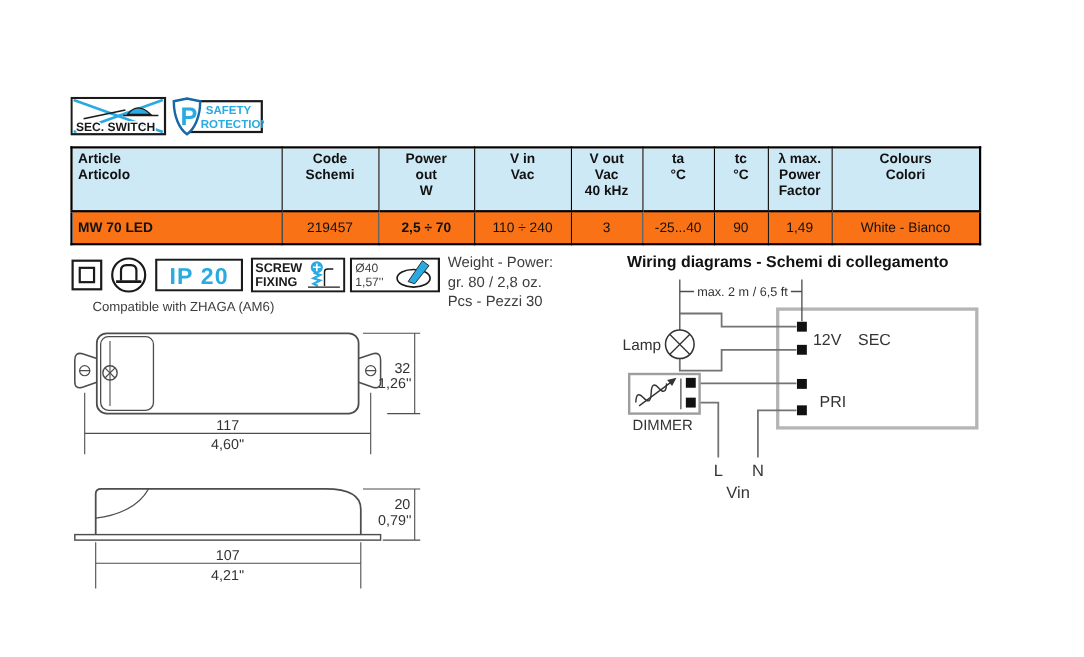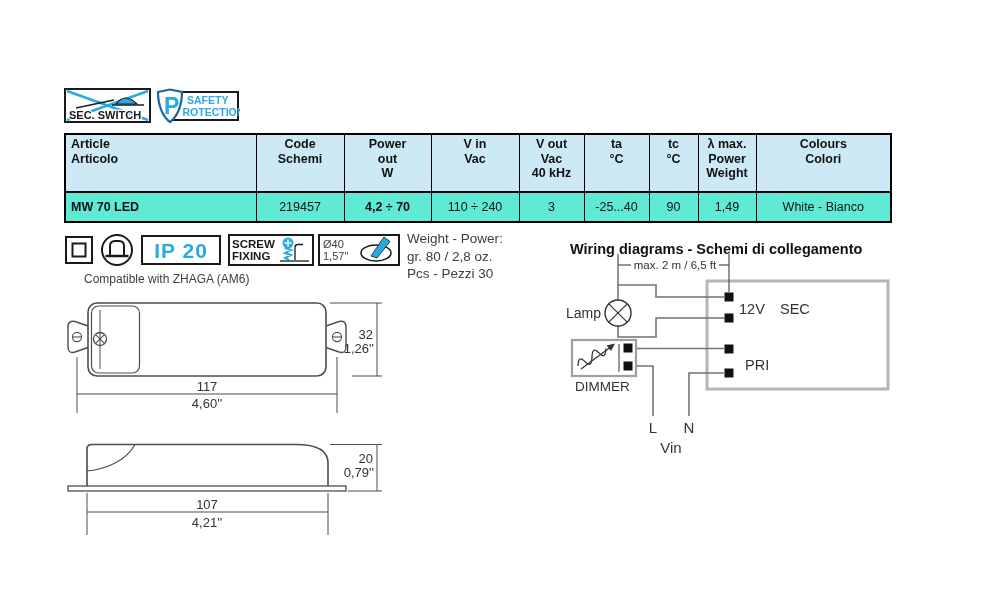--- a/index.html
+++ b/index.html
@@ -9,31 +9,31 @@
   .abs { position:absolute; }
 
   
   table.spec { position:absolute; left:64px; top:133px; border-collapse:collapse;
                table-layout:fixed; border:2px solid #000; }
   table.spec th, table.spec td { border:1px solid #000; font-size:12.5px; overflow:hidden; }
   table.spec thead th { background:#cde9f6; vertical-align:top; text-align:center;
                font-weight:bold; height:58px; padding:2px 2px; line-height:14.5px;
                border-bottom:2px solid #000; }
   table.spec thead th.left { text-align:left; padding-left:5px; }
-  table.spec tbody td { background:#5eead4; height:30px; text-align:center;
+  table.spec tbody td { background:#f97316; height:30px; text-align:center;
                vertical-align:middle; padding:1px 2px; }
   table.spec tbody td.left { text-align:left; padding-left:5px; font-weight:bold; }
   table.spec tbody td.bold { font-weight:bold; }
   .hl { display:block; }
 
   .weight { position:absolute; left:407px; top:230px; font-size:13.5px;
             line-height:17.5px; color:#3d3d3d; }
   .zhaga { position:absolute; left:84px; top:272px; font-size:12px; color:#3d3d3d; }
   .wiring-title { position:absolute; left:570px; top:231px; font-size:14.5px;
-                  font-weight:bold; color:#111;margin-top:10px; }
+                  font-weight:bold; color:#111; }
   svg text { font-family:"Liberation Sans", sans-serif; }
 </style>
 </head>
 <body>
 
 <div class="page">
 
   <svg class="abs" style="left:64px; top:88px;" width="88" height="36" viewBox="0 0 88 36">
     <rect x="1" y="1" width="85" height="33" fill="#fff" stroke="#1a1a1a" stroke-width="2"></rect>
     <g>
@@ -94,33 +94,33 @@
           <span class="hl">ta</span>
           <span class="hl">°C</span>
         </th>
         <th>
           <span class="hl">tc</span>
           <span class="hl">°C</span>
         </th>
         <th>
           <span class="hl">λ max.</span>
           <span class="hl">Power</span>
-          <span class="hl">Weight</span>
+          <span class="hl">Factor</span>
         </th>
         <th>
           <span class="hl">Colours</span>
           <span class="hl">Colori</span>
         </th>
       </tr>
     </thead>
     <tbody>
       <tr>
         <td class="left">MW 70 LED</td>
         <td>219457</td>
-        <td class="bold">4,2 ÷ 70</td>
+        <td class="bold">2,5 ÷ 70</td>
         <td>110 ÷ 240</td>
         <td>3</td>
         <td>-25...40</td>
         <td>90</td>
         <td>1,49</td>
         <td>White - Bianco</td>
       </tr>
     </tbody>
   </table>
 

